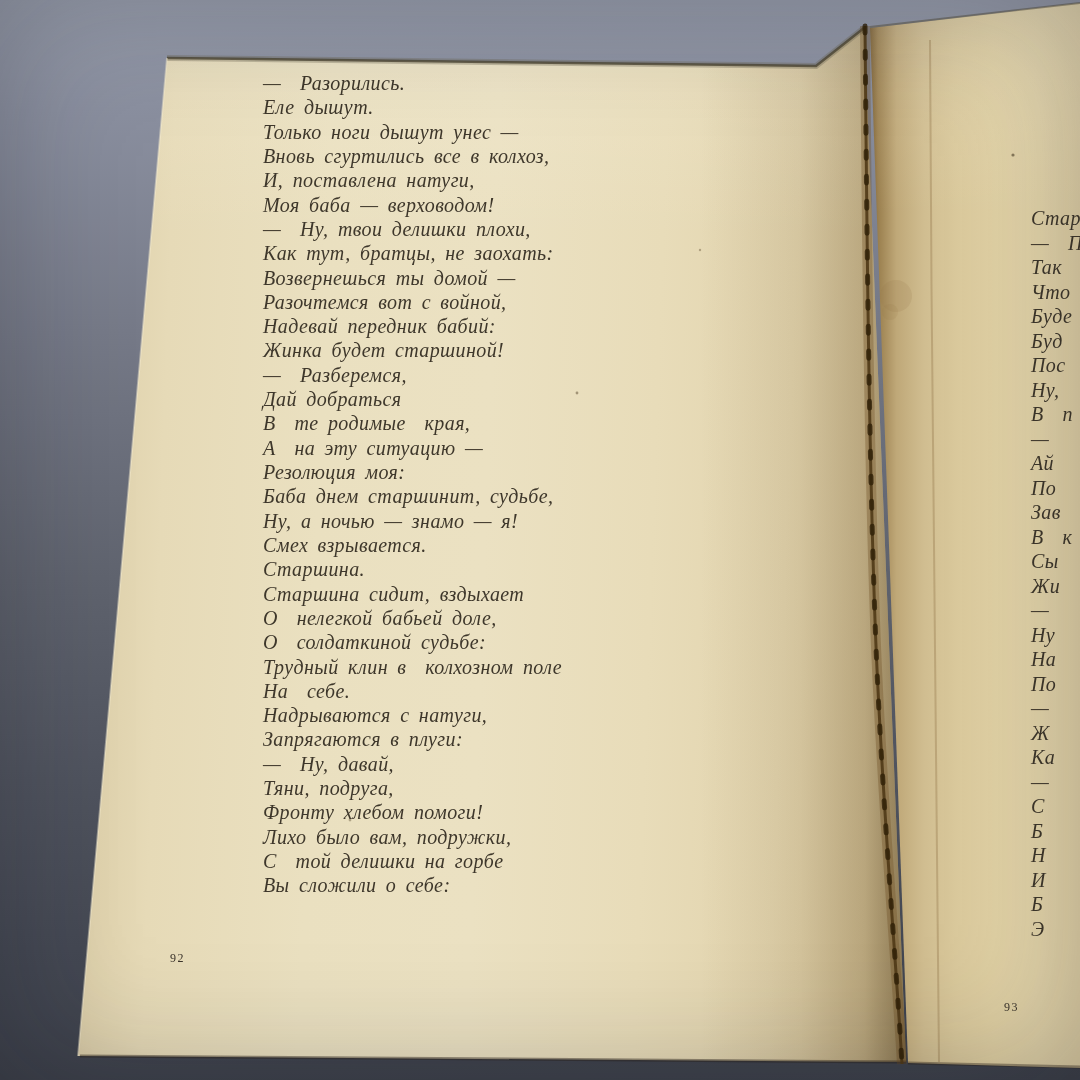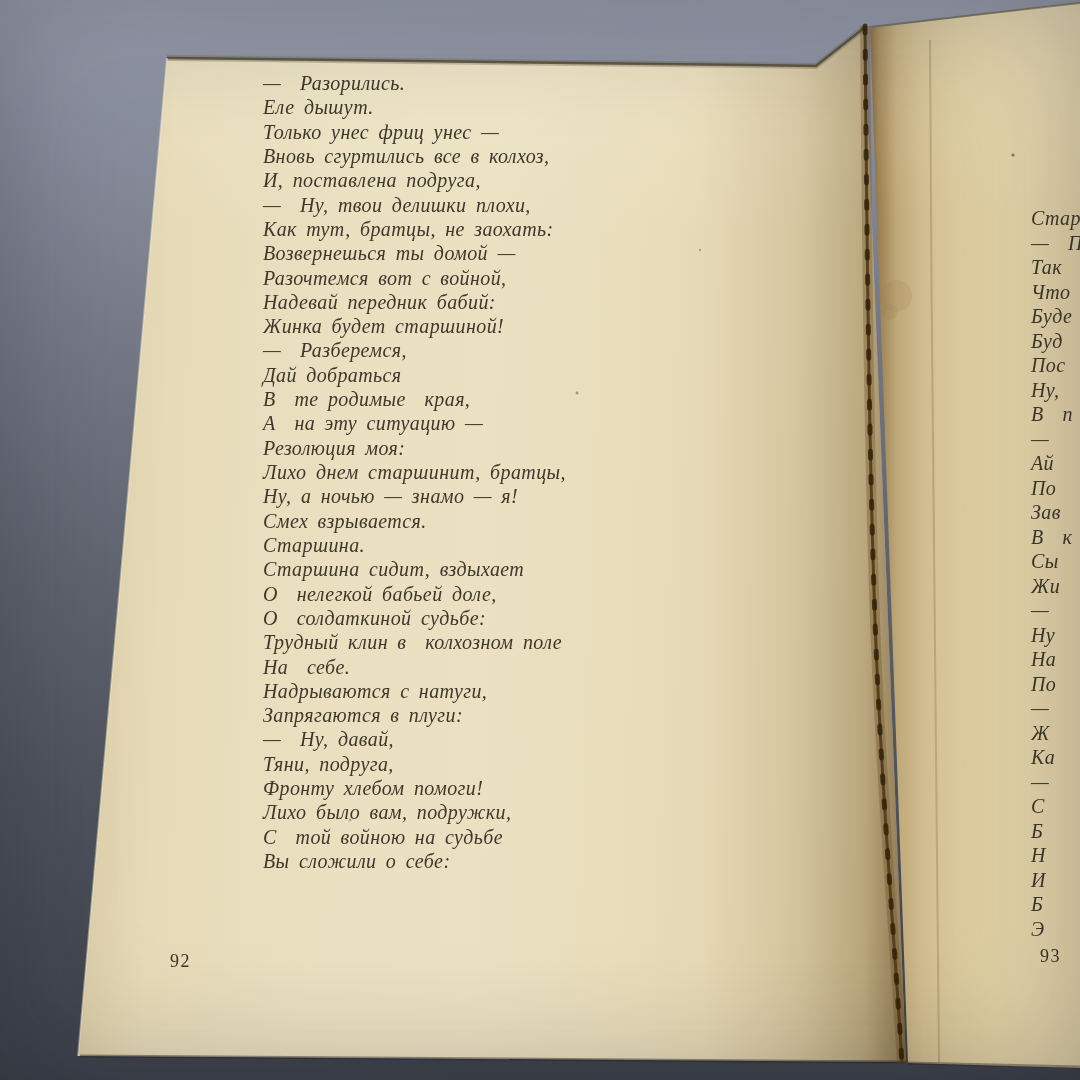--- a/index.html
+++ b/index.html
@@ -43,25 +43,25 @@
   .text-left{left:263px;top:71px;}
   .text-right{left:1031px;top:206px;}
   .line{
     display:block;white-space:pre;
     font-style:italic;font-size:20px;
     letter-spacing:.4px;word-spacing:4px;
   }
   .text-left .line{height:24.32px;line-height:24.32px;}
   .text-right .line{height:24.5px;line-height:24.5px;}
   .pagenum{
-    position:absolute;font-size:18px;color:#3b342b;
+    position:absolute;font-size:12px;color:#3b342b;
     letter-spacing:1.5px;font-style:normal;
   }
   .pagenum-left{left:170px;top:951px;}
-  .pagenum-right{left:1004px;top:946px;margin-left:36px;}
+  .pagenum-right{left:1004px;top:1000px;}
 
   .vignette{box-shadow:inset 0 0 130px rgba(18,18,24,.28);}
 </style>
 </head>
 <body>
 
 <div class="scene">
 
   <div class="layer page-left"></div>
   <div class="layer page-top-light"></div>
@@ -93,50 +93,51 @@
     <circle cx="1013" cy="155" r="1.6" fill="#4a3c26" opacity=".6"></circle>
     <circle cx="577" cy="393" r="1.4" fill="#5a4a30" opacity=".5"></circle>
     <circle cx="350" cy="820" r="1.4" fill="#5a4a30" opacity=".4"></circle>
     <circle cx="700" cy="250" r="1.2" fill="#5a4a30" opacity=".4"></circle>
   </svg>
 
   <div class="text-block text-left">
 
   <span class="line">—  Разорились.</span>
       <span class="line">Еле дышут.</span>
-      <span class="line">Только унес фриц унес —</span>
+      <span class="line">Только ноги дышут унес —</span>
       <span class="line">Вновь сгуртились все в колхоз,</span>
-      <span class="line">И, поставлена подруга,</span>
+      <span class="line">И, поставлена натуги,</span>
+      <span class="line">Моя баба — верховодом!</span>
       <span class="line">—  Ну, твои делишки плохи,</span>
       <span class="line">Как тут, братцы, не заохать:</span>
       <span class="line">Возвернешься ты домой —</span>
       <span class="line">Разочтемся вот с войной,</span>
       <span class="line">Надевай передник бабий:</span>
       <span class="line">Жинка будет старшиной!</span>
       <span class="line">—  Разберемся,</span>
       <span class="line">Дай добраться</span>
       <span class="line">В  те родимые  края,</span>
       <span class="line">А  на эту ситуацию —</span>
       <span class="line">Резолюция моя:</span>
-      <span class="line">Лихо днем старшинит, братцы,</span>
+      <span class="line">Баба днем старшинит, судьбе,</span>
       <span class="line">Ну, а ночью — знамо — я!</span>
       <span class="line">Смех взрывается.</span>
       <span class="line">Старшина.</span>
       <span class="line">Старшина сидит, вздыхает</span>
       <span class="line">О  нелегкой бабьей доле,</span>
       <span class="line">О  солдаткиной судьбе:</span>
       <span class="line">Трудный клин в  колхозном поле</span>
       <span class="line">На  себе.</span>
       <span class="line">Надрываются с натуги,</span>
       <span class="line">Запрягаются в плуги:</span>
       <span class="line">—  Ну, давай,</span>
       <span class="line">Тяни, подруга,</span>
       <span class="line">Фронту хлебом помоги!</span>
       <span class="line">Лихо было вам, подружки,</span>
-      <span class="line">С  той войною на судьбе</span>
+      <span class="line">С  той делишки на горбе</span>
       <span class="line">Вы сложили о себе:</span>
     </div>
 
   <div class="text-block text-right">
 
   <span class="line">Стар</span>
       <span class="line">—  П</span>
       <span class="line">Так</span>
       <span class="line">Что</span>
       <span class="line">Буде</span>

